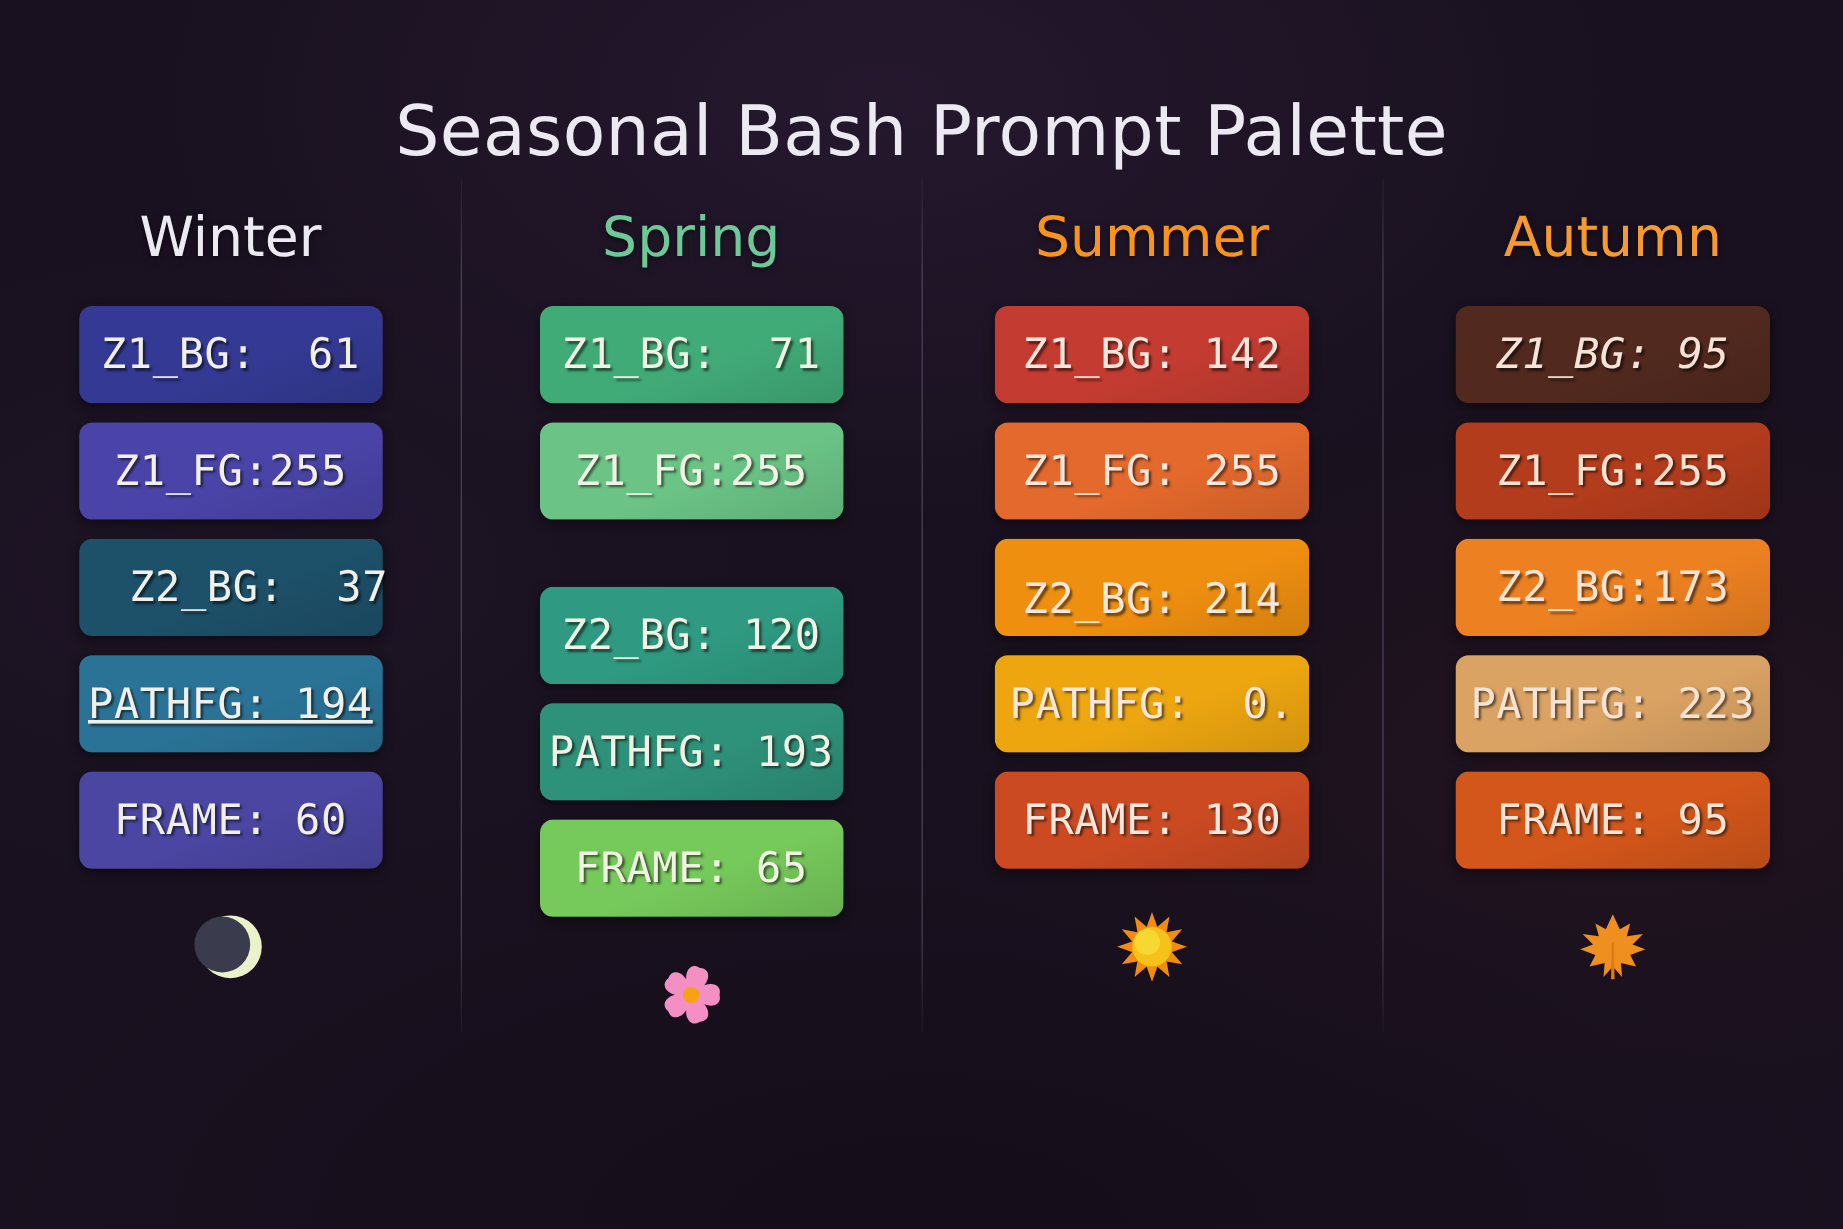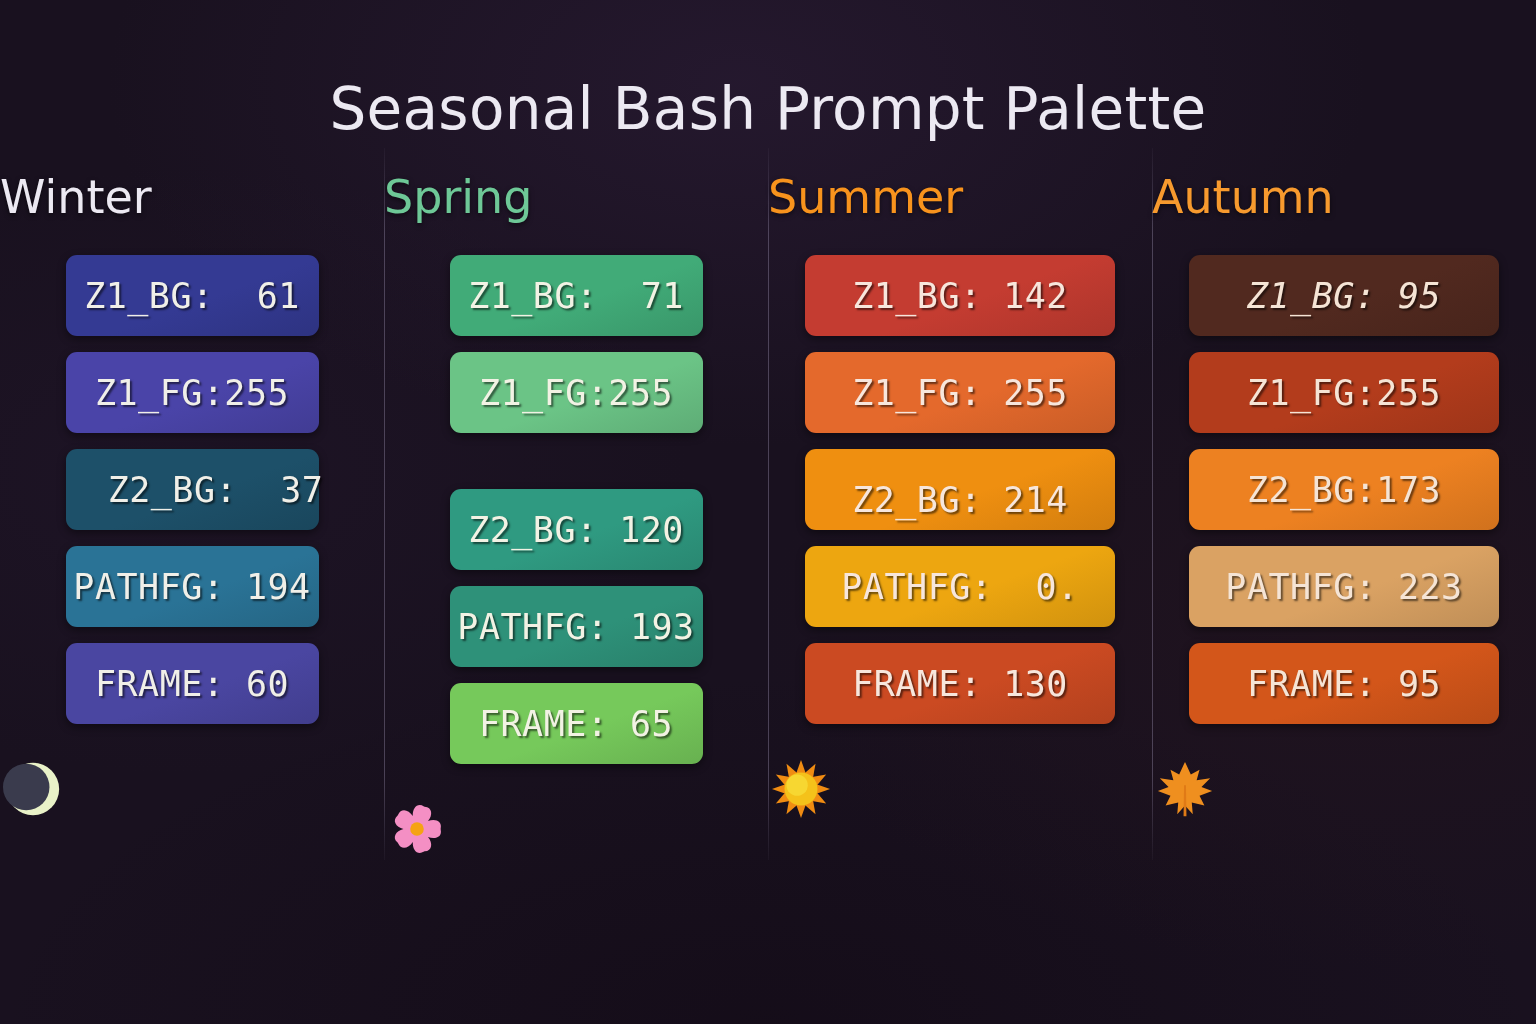--- a/index.html
+++ b/index.html
@@ -46,20 +46,21 @@
     left: 0;
     width: 1536px;
     height: 740px;
     display: flex;
   }
   .column {
     position: relative;
     flex: 1 1 0;
     display: flex;
     flex-direction: column;
+    align-items: center;
   }
   .divider {
     position: absolute;
     top: 0;
     left: 0;
     width: 1px;
     height: 712px;
     background: linear-gradient(180deg,
       rgba(150,140,170,0.05) 0%,
       rgba(150,140,170,0.40) 12%,
@@ -88,21 +89,21 @@
   .card {
     width: 253px;
     height: 81px;
     border-radius: 11px;
     display: flex;
     align-items: center;
     justify-content: center;
     box-shadow: 0 3px 9px rgba(0,0,0,0.45);
     position: relative;
   }
-  .col-summer .card, .col-autumn .card { width: 310px; }
+  .col-summer .card, .col-autumn .card { width: 262px; }
 
   .card-label {
     font-family: "DejaVu Sans Mono", monospace;
     font-size: 35px;
     letter-spacing: 0.5px;
     white-space: pre;
     text-shadow: 2px 2px 2px rgba(0,0,0,0.55);
   }
 
   .season-icon {
@@ -129,21 +130,21 @@
         <div class="card" style="background: linear-gradient(160deg, rgb(52, 58, 147) 0%, rgb(52, 58, 147) 55%, rgba(0, 0, 0, 0.12) 100%), rgb(52, 58, 147);">
           <span class="card-label" style="color: rgb(240, 239, 232);">Z1_BG:  61</span>
         </div>
         <div class="card" style="background: linear-gradient(160deg, rgb(74, 68, 168) 0%, rgb(74, 68, 168) 55%, rgba(0, 0, 0, 0.12) 100%), rgb(74, 68, 168);">
           <span class="card-label" style="color: rgb(240, 239, 232);">Z1_FG:255</span>
         </div>
         <div class="card" style="background: linear-gradient(160deg, rgb(29, 80, 105) 0%, rgb(29, 80, 105) 55%, rgba(0, 0, 0, 0.12) 100%), rgb(29, 80, 105);">
           <span class="card-label" style="color: rgb(240, 239, 232); margin-left: 47px;">Z2_BG:  37</span>
         </div>
         <div class="card" style="background: linear-gradient(160deg, rgb(42, 115, 150) 0%, rgb(42, 115, 150) 55%, rgba(0, 0, 0, 0.12) 100%), rgb(42, 115, 150);">
-          <span class="card-label" style="color: rgb(240, 239, 232);">PATHFG: 194</span>
+          <span class="card-label" style="color: rgb(240, 239, 232); text-decoration: underline;">PATHFG: 194</span>
         </div>
         <div class="card" style="background: linear-gradient(160deg, rgb(74, 70, 161) 0%, rgb(74, 70, 161) 55%, rgba(0, 0, 0, 0.12) 100%), rgb(74, 70, 161);">
           <span class="card-label" style="color: rgb(240, 239, 232);">FRAME: 60</span>
         </div>
       </div>
       <div class="season-icon">
         <svg width="62" height="62" viewBox="0 0 64 64">
           <circle cx="32" cy="32" r="27" fill="#e9f2c8"></circle>
           <circle cx="25" cy="30" r="24" fill="#3a3b4d"></circle>
         </svg>

